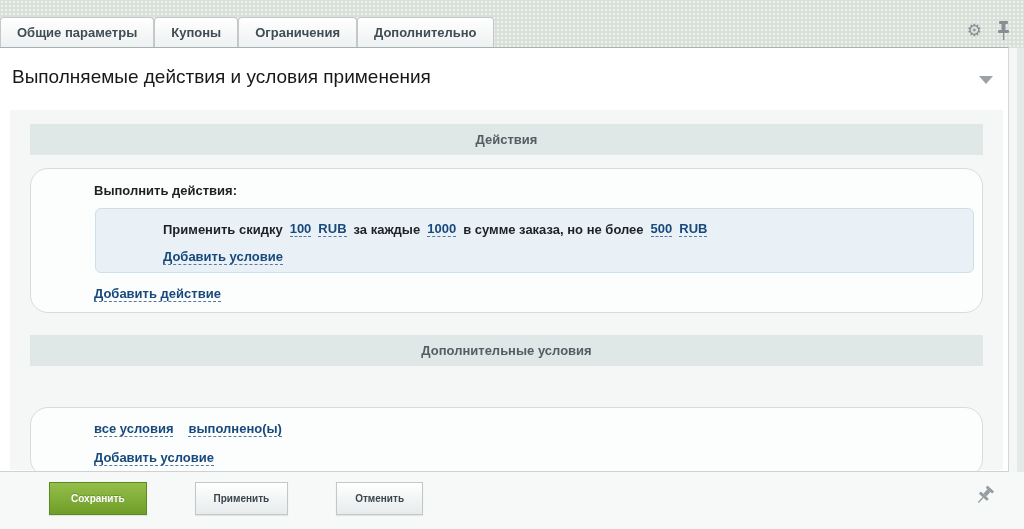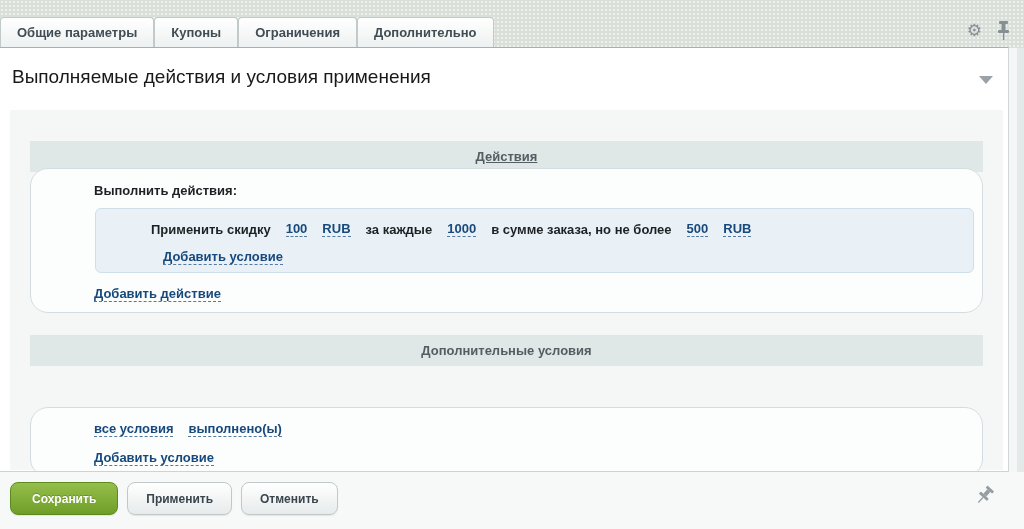--- a/index.html
+++ b/index.html
@@ -23,44 +23,44 @@
   .content{position:absolute;top:47px;left:0;width:1008px;height:425px;background:#fff;
            border-top:1px solid #a7b0b0;border-right:1px solid #d2d8d8;z-index:1;}
   .gutter1{position:absolute;top:48px;left:1009px;width:8px;height:424px;background:#f5f6f6;z-index:1;}
   .gutter2{position:absolute;top:48px;left:1017px;width:7px;height:424px;background:#e4e9e9;z-index:1;}
   .sec-title{position:absolute;left:12px;top:66px;font-size:19px;color:#17191b;z-index:2;}
   .collapse{position:absolute;left:979px;top:76px;width:0;height:0;z-index:2;cursor:pointer;
             border-left:7px solid transparent;border-right:7px solid transparent;border-top:8px solid #9aa1a7;}
   .panel{position:absolute;left:10px;top:110px;width:993px;height:360px;background:#f5f7f7;z-index:2;}
   .bar{position:absolute;left:20px;right:20px;height:31px;background:#e0e7e7;
        color:#535d62;font-weight:bold;font-size:13px;text-align:center;line-height:31px;}
-  .bar.b-actions{top:31px;text-decoration:underline;}
+  .bar.b-actions{top:14px;}
   .bar.b-conds{top:225px;}
   .whitebox{position:absolute;left:20px;width:951px;background:#fcfdfd;
             border:1px solid #d5dce0;border-radius:18px;}
   .wb-actions{top:58px;height:143px;}
   .wb-conds{top:265px;height:68px;margin-top:32px;}
   .exec-label{position:absolute;left:63px;top:14px;font-size:13px;font-weight:bold;color:#1d2124;}
   .bluebox{position:absolute;left:64px;right:8px;top:39px;height:63px;background:#e9f1f6;
            border:1px solid #cfdfe9;border-radius:6px;}
-  .actrow{position:absolute;left:55px;top:12px;display:flex;gap:15px;align-items:flex-end;font-size:13px;white-space:nowrap;}
+  .actrow{position:absolute;left:67px;top:12px;display:flex;gap:7px;align-items:flex-end;font-size:13px;white-space:nowrap;}
   .seg{font-weight:bold;color:#1d2124;}
   .lnk{color:#17497d;font-weight:bold;font-size:13px;text-decoration:none;
        border-bottom:1px dashed #5679a0;padding-bottom:0;cursor:pointer;white-space:nowrap;}
   .addcond-inner{position:absolute;left:67px;top:40px;}
   .addaction{position:absolute;left:63px;top:117px;}
   .condrow{position:absolute;left:63px;top:13px;display:flex;gap:15px;align-items:baseline;}
   .addcond-outer{position:absolute;left:63px;top:42px;}
   
   .hline{position:absolute;top:471px;left:0;width:1009px;height:1px;background:#ccd3d3;z-index:2;}
   .footer{position:absolute;top:472px;left:0;right:0;bottom:0;background:#f7f9f9;z-index:2;}
   .btns{position:absolute;left:10px;top:10px;display:flex;gap:9px;}
-  .btn{height:33px;padding:0 18px;font-family:"Liberation Sans",sans-serif;font-size:12px;font-weight:bold;
-       border-radius:8px;border:1px solid #c0c8c8;background:linear-gradient(#ffffff,#e7ebeb);
-       color:#3a454d;box-shadow:0 1px 1px rgba(0,0,0,.08);cursor:pointer;}
+  .btn{height:33px;padding:0 18px;font-family:"Liberation Sans",sans-serif;font-size:10px;font-weight:bold;
+       border-radius:0;border:1px solid #c0c8c8;background:linear-gradient(#ffffff,#e7ebeb);
+       color:#3a454d;box-shadow:0 1px 1px rgba(0,0,0,.08);cursor:pointer;margin-left:39px;}
   .btn.green{background:linear-gradient(#95be4b,#6f9e28);border-color:#5d8a1e;color:#fff;
              text-shadow:0 -1px 0 rgba(0,0,0,.2);padding:0 21px;}
   .pin-bottom{position:absolute;right:33px;top:14px;transform:rotate(42deg);cursor:pointer;}
 </style>
 </head>
 <body>
 
 <div class="page">
 
   <div class="tabbar">

